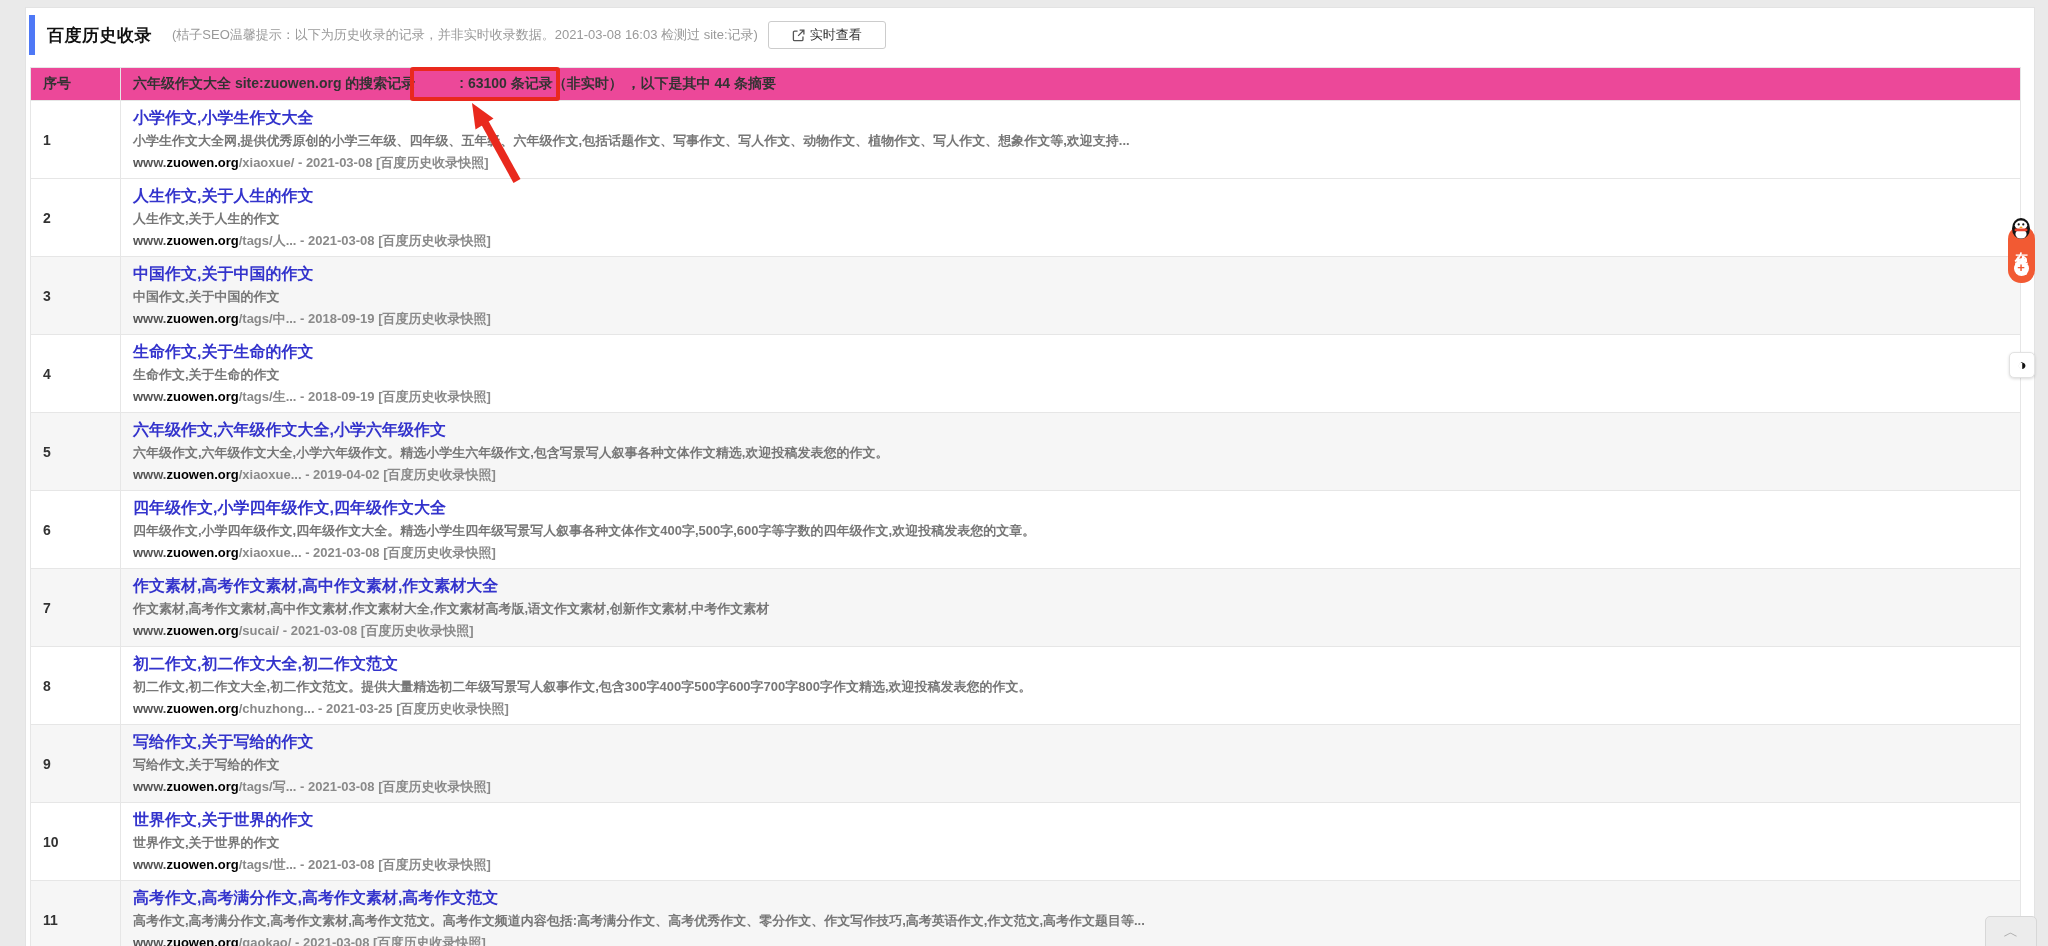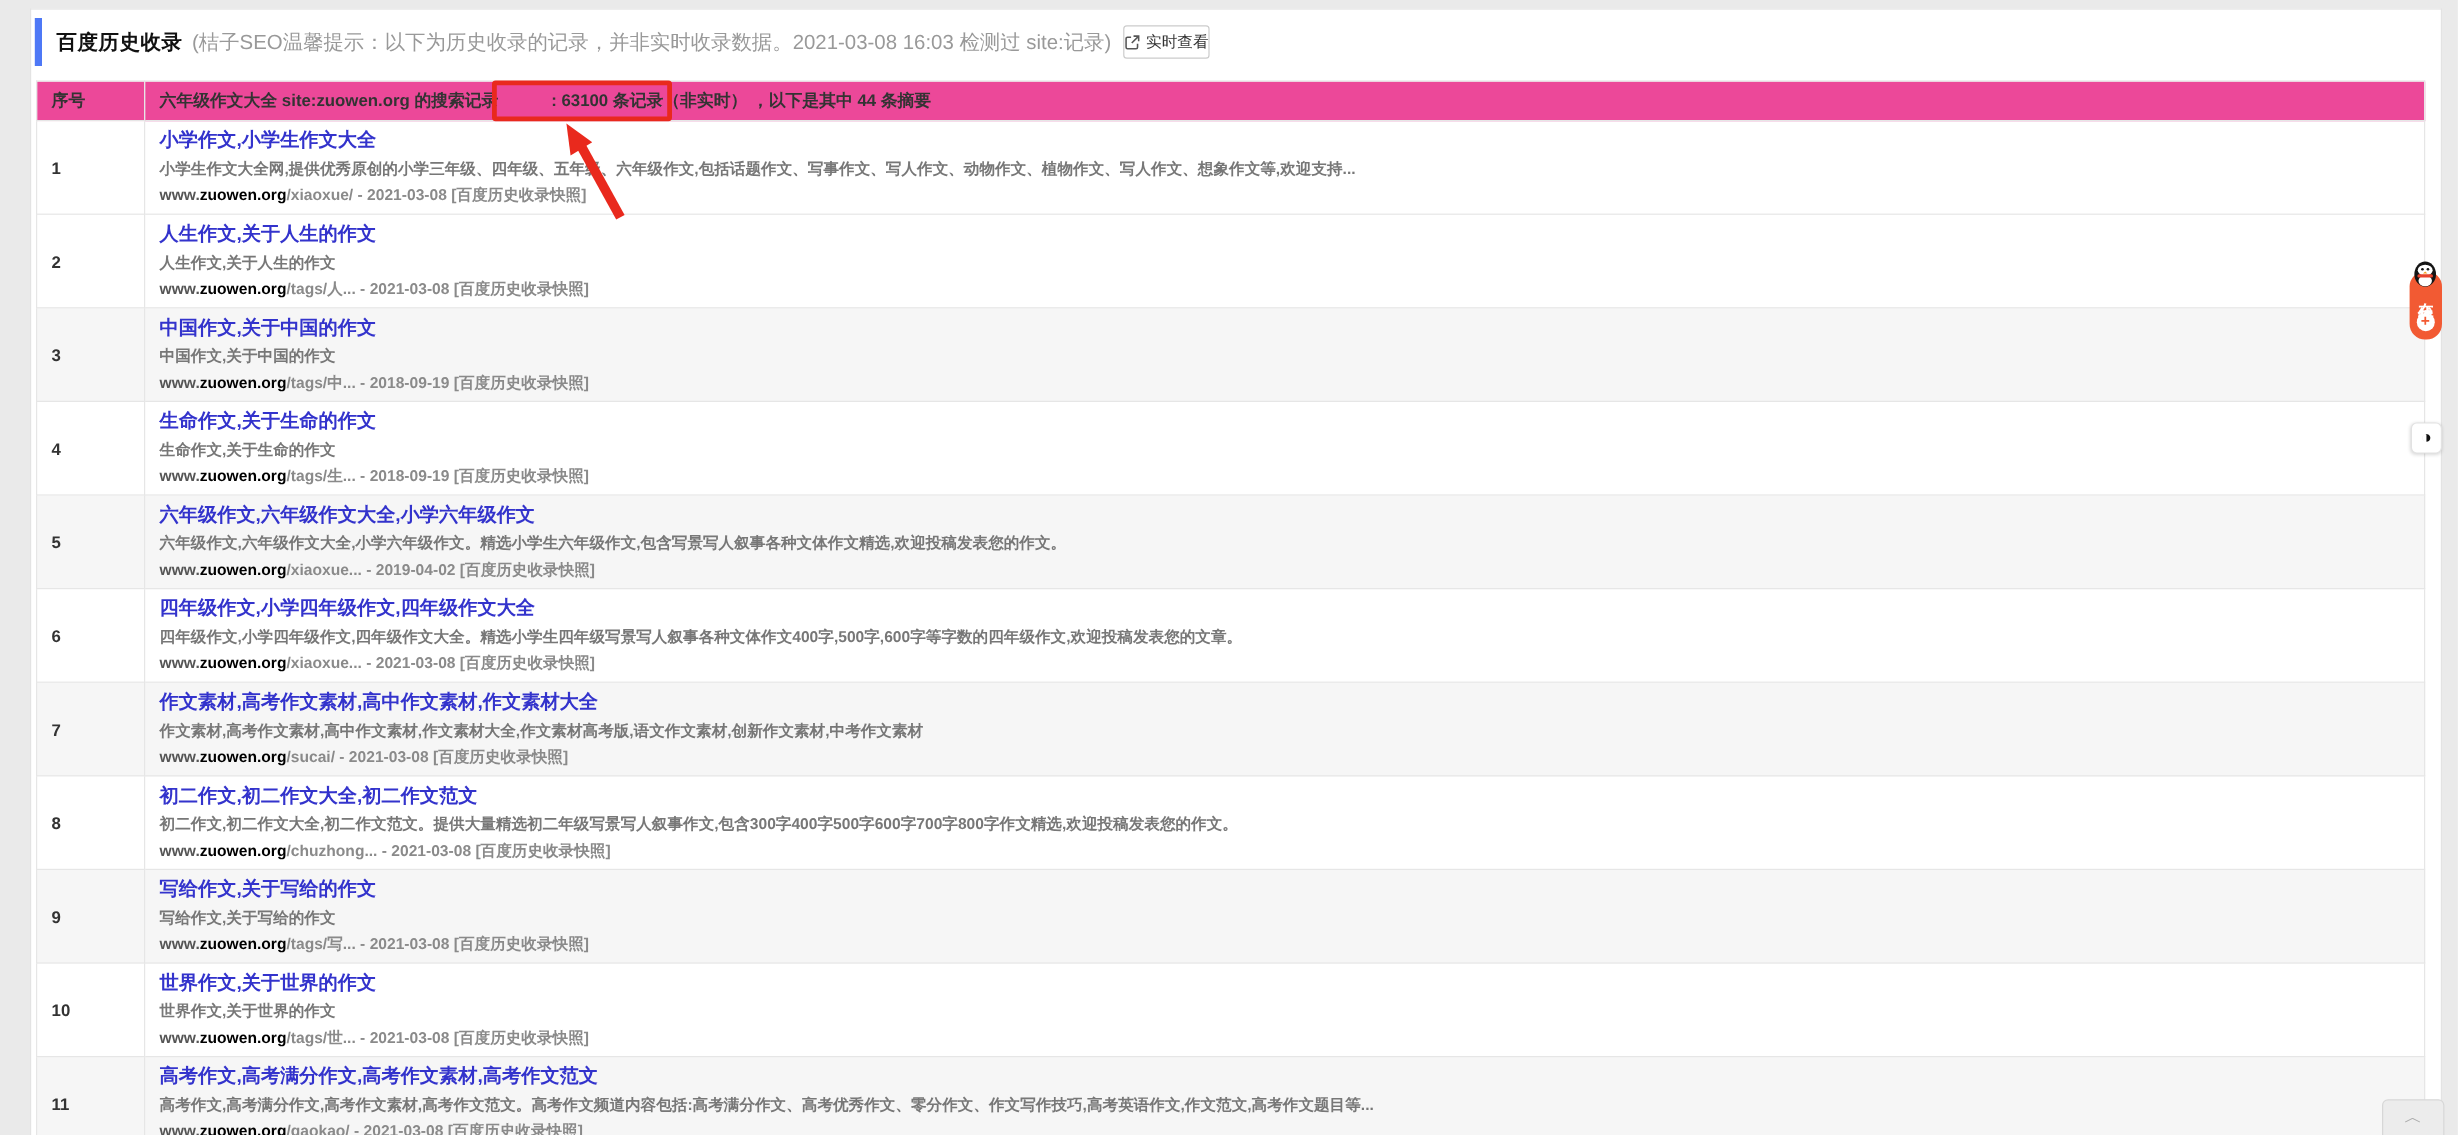--- a/index.html
+++ b/index.html
@@ -7,24 +7,24 @@
               font-family:"Liberation Sans","DejaVu Sans",sans-serif; }
 
   .card { position:absolute; left:25px; right:13px; top:7px; bottom:-2px;
           background:#fff; border:1px solid #e3e3e3; border-bottom:none;
           padding:0 12px 0 3px; }
 
   
   .topbar { height:54px; display:flex; align-items:center; }
   .accent-bar { width:6px; height:40px; background:#4e78f6; margin-right:12px; flex:none; }
   .page-title { font-size:17px; font-weight:bold; color:#111; letter-spacing:.5px; }
-  .page-note { font-size:17px; color:#999; margin-left:8px; }
+  .page-note { font-size:13px; color:#999; margin-left:20px; }
   .live-btn { margin-left:10px; display:inline-flex; align-items:center; gap:5px;
               border:1px solid #ccc; border-radius:3px; background:#fff;
-              padding:4px 0; font-size:13px; color:#333; cursor:pointer; }
+              padding:4px 23px; font-size:13px; color:#333; cursor:pointer; }
   .live-btn svg { display:block; }
 
   
   table.results { border-collapse:collapse; width:calc(100% - 2px); margin:5px 0 0 1px;
                   border:1px solid #d9d9d9; table-layout:fixed; }
   th, td { border:1px solid #e6e6e6; }
   thead th { background:#ec4899; font-size:14px; font-weight:bold; color:#333;
              text-align:left; height:33px; padding:0 12px; white-space:nowrap; overflow:visible; }
   th.seq-col { width:90px; }
   tbody td { vertical-align:middle;font-weight:bold; }
@@ -125,21 +125,21 @@
         <tr>
           <td class="num">6</td>
           <td class="content"><a class="r-title">四年级作文,小学四年级作文,四年级作文大全</a><div class="r-desc">四年级作文,小学四年级作文,四年级作文大全。精选小学生四年级写景写人叙事各种文体作文400字,500字,600字等字数的四年级作文,欢迎投稿发表您的文章。</div><div class="r-url"><span class="www">www.</span><span class="domain">zuowen.org</span><span>/xiaoxue... - 2021-03-08 [百度历史收录快照]</span></div></td>
         </tr>
         <tr>
           <td class="num">7</td>
           <td class="content"><a class="r-title">作文素材,高考作文素材,高中作文素材,作文素材大全</a><div class="r-desc">作文素材,高考作文素材,高中作文素材,作文素材大全,作文素材高考版,语文作文素材,创新作文素材,中考作文素材</div><div class="r-url"><span class="www">www.</span><span class="domain">zuowen.org</span><span>/sucai/ - 2021-03-08 [百度历史收录快照]</span></div></td>
         </tr>
         <tr>
           <td class="num">8</td>
-          <td class="content"><a class="r-title">初二作文,初二作文大全,初二作文范文</a><div class="r-desc">初二作文,初二作文大全,初二作文范文。提供大量精选初二年级写景写人叙事作文,包含300字400字500字600字700字800字作文精选,欢迎投稿发表您的作文。</div><div class="r-url"><span class="www">www.</span><span class="domain">zuowen.org</span><span>/chuzhong... - 2021-03-08 [百度历史收录快照]</span></div></td>
+          <td class="content"><a class="r-title">初二作文,初二作文大全,初二作文范文</a><div class="r-desc">初二作文,初二作文大全,初二作文范文。提供大量精选初二年级写景写人叙事作文,包含300字400字500字600字700字800字作文精选,欢迎投稿发表您的作文。</div><div class="r-url"><span class="www">www.</span><span class="domain">zuowen.org</span><span>/chuzhong... - 2021-03-25 [百度历史收录快照]</span></div></td>
         </tr>
         <tr>
           <td class="num">9</td>
           <td class="content"><a class="r-title">写给作文,关于写给的作文</a><div class="r-desc">写给作文,关于写给的作文</div><div class="r-url"><span class="www">www.</span><span class="domain">zuowen.org</span><span>/tags/写... - 2021-03-08 [百度历史收录快照]</span></div></td>
         </tr>
         <tr>
           <td class="num">10</td>
           <td class="content"><a class="r-title">世界作文,关于世界的作文</a><div class="r-desc">世界作文,关于世界的作文</div><div class="r-url"><span class="www">www.</span><span class="domain">zuowen.org</span><span>/tags/世... - 2021-03-08 [百度历史收录快照]</span></div></td>
         </tr>
         <tr>

